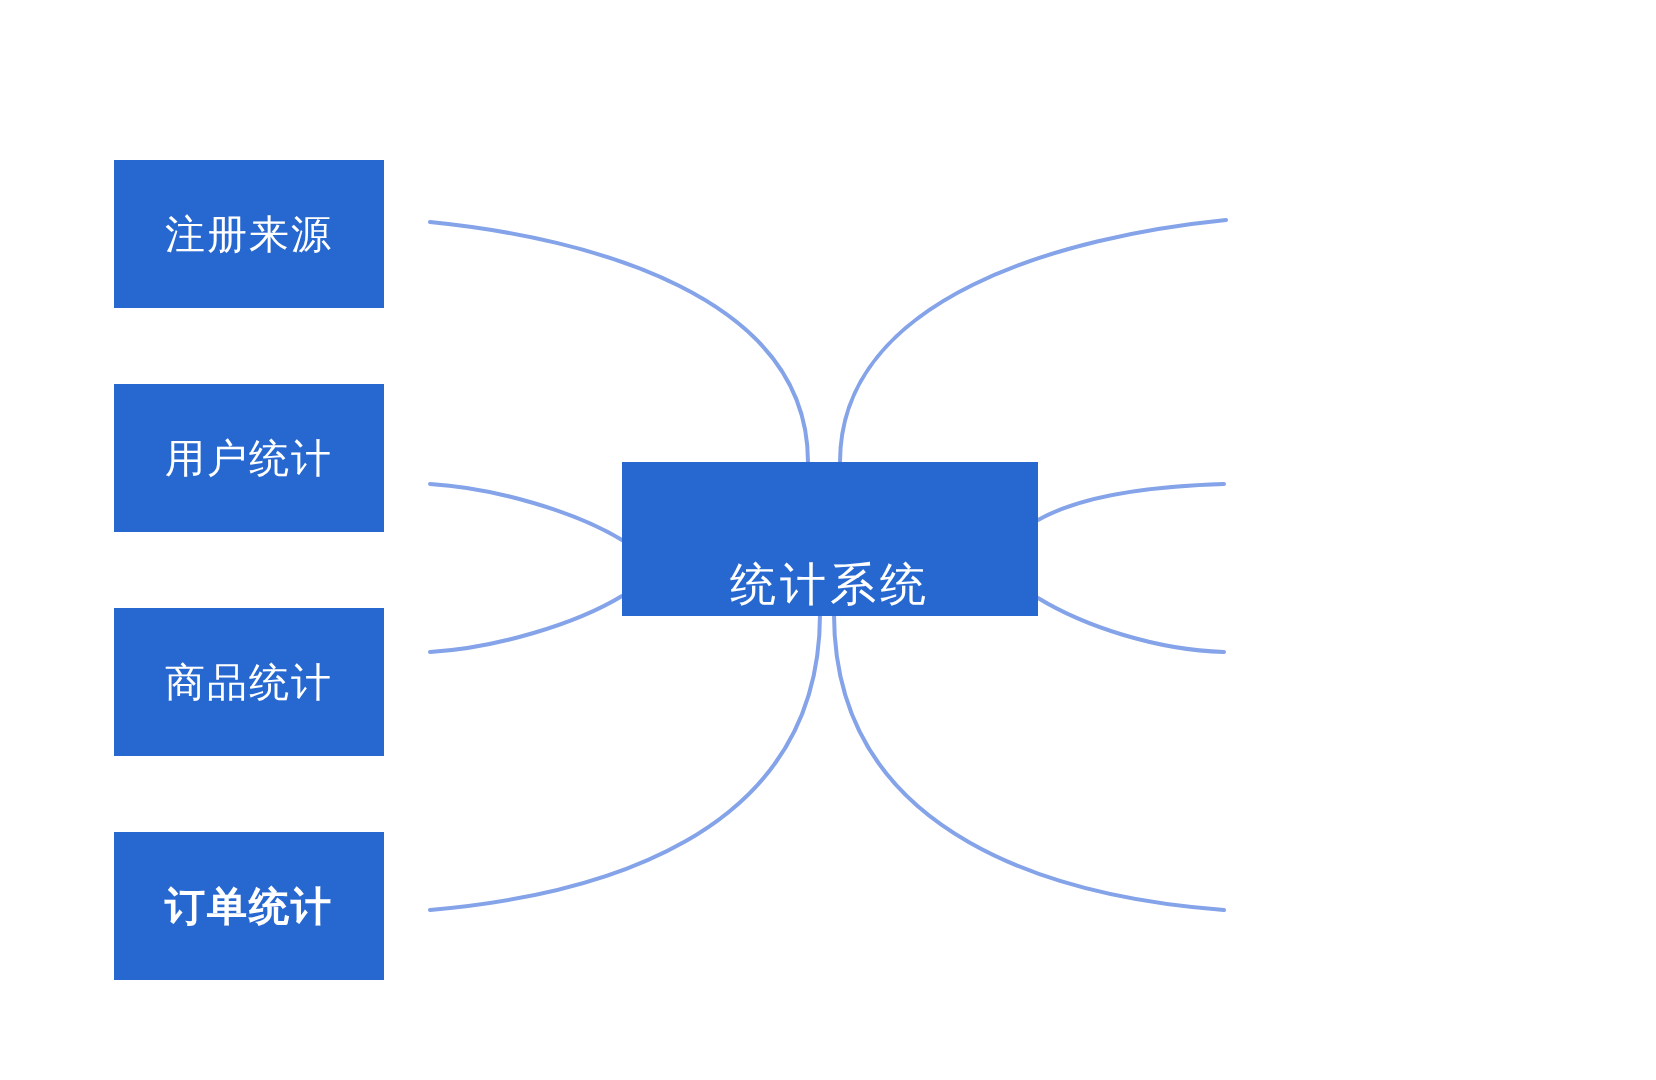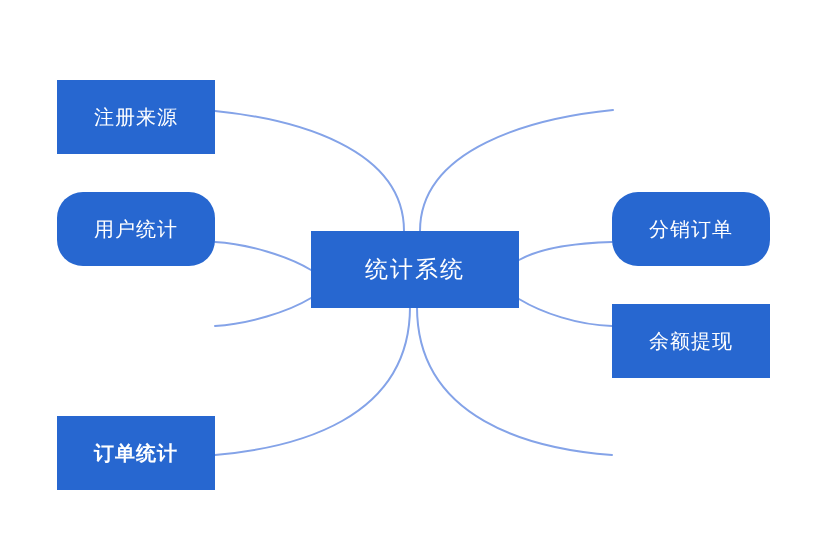--- a/index.html
+++ b/index.html
@@ -35,31 +35,32 @@
     display: flex;
     align-items: center;
     justify-content: center;
     background: var(--node-fill);
     color: var(--node-text);
     font-size: 20px;
     letter-spacing: 1px;
     white-space: nowrap;
     user-select: none;
   }
-  .node-l { left: 57px;  width: 158px; height: 74px; }
+  .node-l { left: 57px;  width: 135px; height: 74px; }
   .node-r { left: 612px; width: 158px; height: 74px; }
   .row1 { top: 80px; }
-  .row2 { top: 192px; border-radius: 26px; }
+  .row2 { top: 192px; }
   .row3 { top: 304px; }
   .row4 { top: 416px; font-weight: bold; }
   .node-center {
     left: 311px; top: 231px;
     width: 208px; height: 77px;
     font-size: 23px;
     letter-spacing: 2px;
+    align-items: flex-end;
   }
 </style>
 </head>
 <body>
 
 <div class="canvas">
 
   <svg class="edges" viewBox="0 0 828 540" xmlns="http://www.w3.org/2000/svg">
     <path d="M 215 111 C 295 119, 404 148, 404 231"></path>
     <path d="M 215 242 C 248 244, 288 256, 311 270"></path>
@@ -74,24 +75,21 @@
   <div class="node node-center">
     <span>统计系统</span>
   </div>
 
   <div class="node node-l row1">
     <span>注册来源</span>
   </div>
   <div class="node node-l row2">
     <span>用户统计</span>
   </div>
+  <div class="node node-l row3">
+    <span>商品统计</span>
+  </div>
   <div class="node node-l row4">
     <span>订单统计</span>
   </div>
 
-  <div class="node node-r row2">
-    <span>分销订单</span>
-  </div>
-  <div class="node node-r row3">
-    <span>余额提现</span>
-  </div>
 
 </div>
 
 </body></html>

